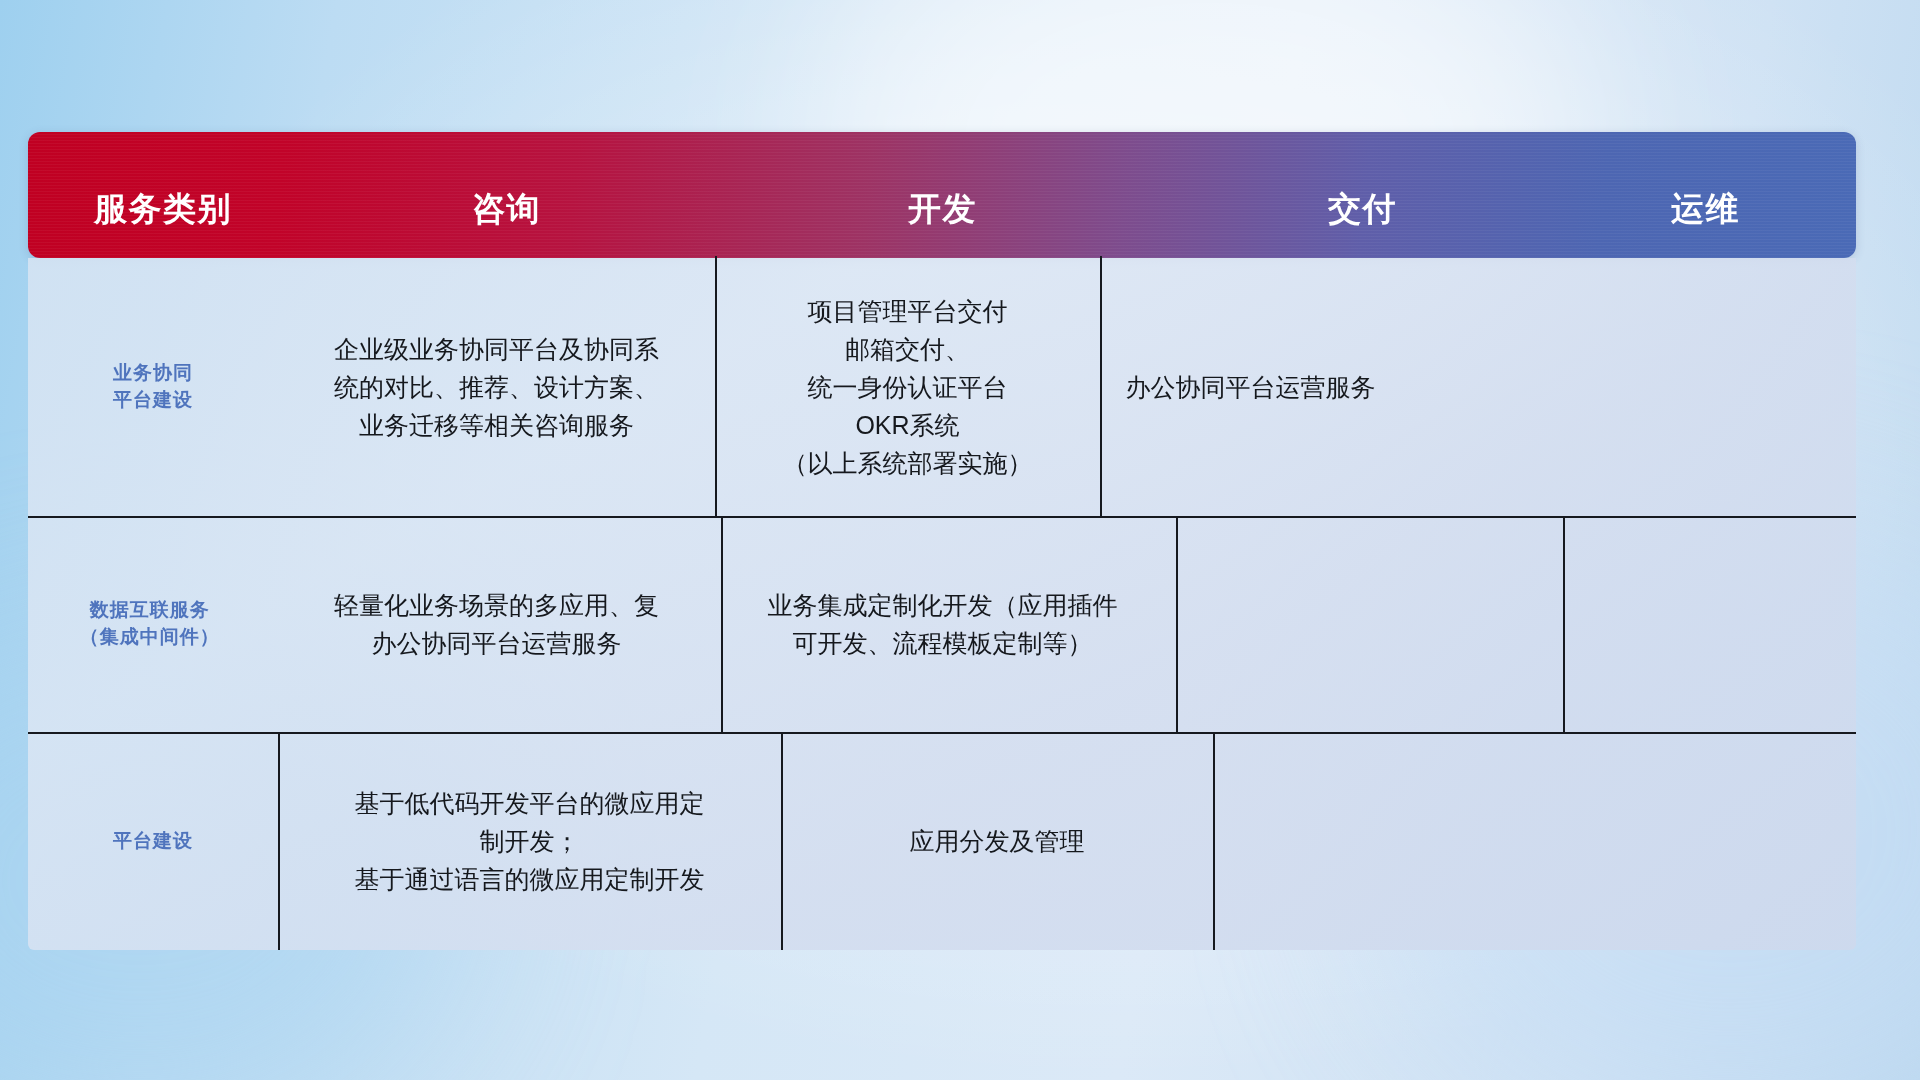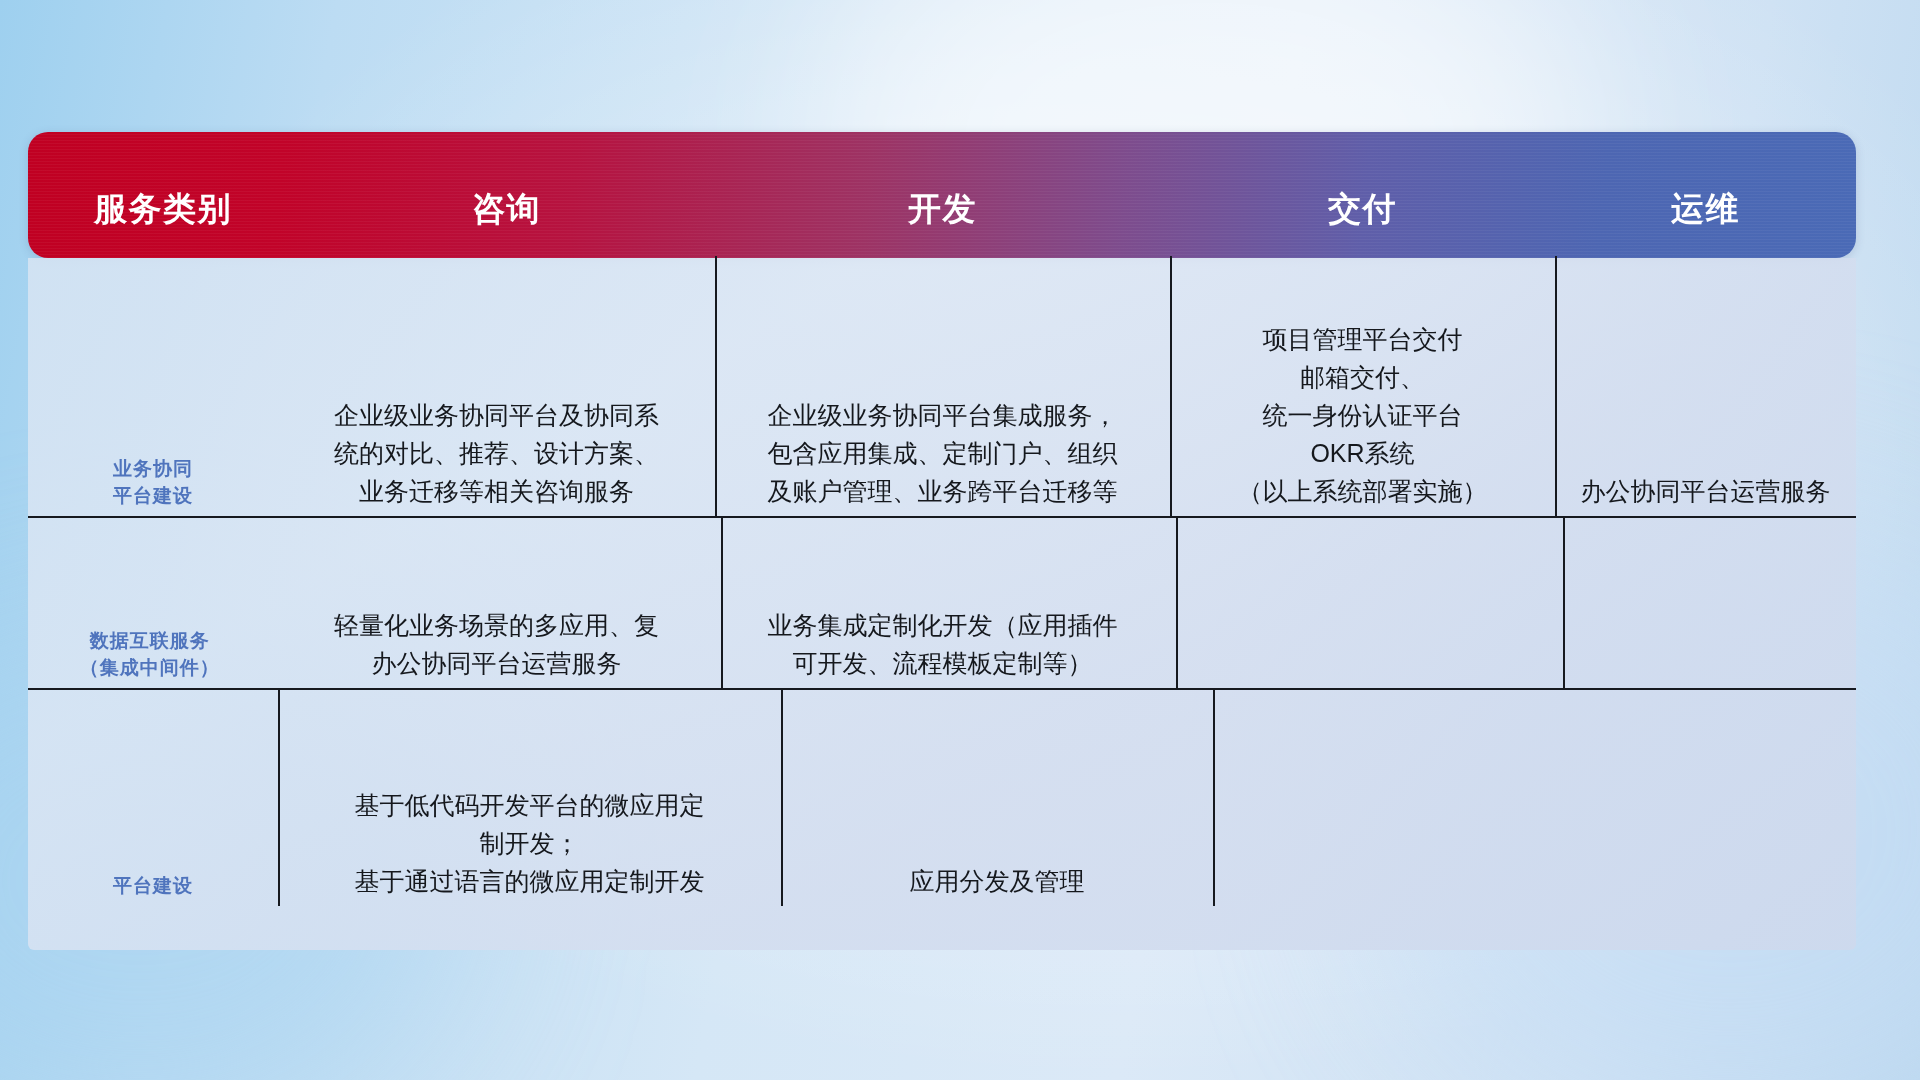--- a/index.html
+++ b/index.html
@@ -26,21 +26,21 @@
   #table-card {
     position:absolute;
     left:28px; top:132px;
     width:1828px; height:818px;
   }
 
   
   .thead {
     position:relative;
     height:126px;
-    border-radius:20px;
+    border-radius:12px;
     background:linear-gradient(95deg,
         #c00022 0%,
         #c10329 14%,
         #b61340 30%,
         #9d3364 46%,
         #7d4c8d 60%,
         #5f5ea9 73%,
         #4d66b2 86%,
         #4a6ab6 100%);
     display:flex;
@@ -79,35 +79,35 @@
         rgba(206,217,237,0.90) 100%);
     border-bottom-left-radius:6px;
     border-bottom-right-radius:6px;
   }
   .trow {
     position:relative;
     display:flex;
     align-items:stretch;
   }
   .trow.r1 { height:258px; }
-  .trow.r2 { height:172px;gap:12px; }
+  .trow.r2 { height:216px;gap:12px; }
   .trow.r3 { height:218px; }
 
   
   .trow.r2::before,
   .trow.r3::before {
     content:"";
     position:absolute; left:0; right:0; top:0;
     height:2px; background:#16191f;
   }
 
   .td {
     position:relative;
     display:flex;
-    align-items:flex-end;
+    align-items:center;
     justify-content:center;
     text-align:center;
     color:#15181d;
     font-size:25px;
     line-height:1.52;
     padding:6px 14px;
   }
   .td .cell-text { white-space:pre-line; }
 
   
@@ -148,25 +148,20 @@
     <div class="trow r1">
       <div class="td rowhead" style="width:250px">
         <span class="cell-text">业务协同
 平台建设</span>
       </div>
       <div class="td" style="width:437px">
         <span class="cell-text">企业级业务协同平台及协同系
 统的对比、推荐、设计方案、
 业务迁移等相关咨询服务</span>
       </div>
-      <div class="td vline" style="width:455px">
-        <span class="cell-text">企业级业务协同平台集成服务，
-包含应用集成、定制门户、组织
-及账户管理、业务跨平台迁移等</span>
-      </div>
       <div class="td vline" style="width:385px">
         <span class="cell-text">项目管理平台交付
 邮箱交付、
 统一身份认证平台
 OKR系统
 （以上系统部署实施）</span>
       </div>
       <div class="td vline" style="width:301px">
         <span class="cell-text">办公协同平台运营服务</span>
       </div>

